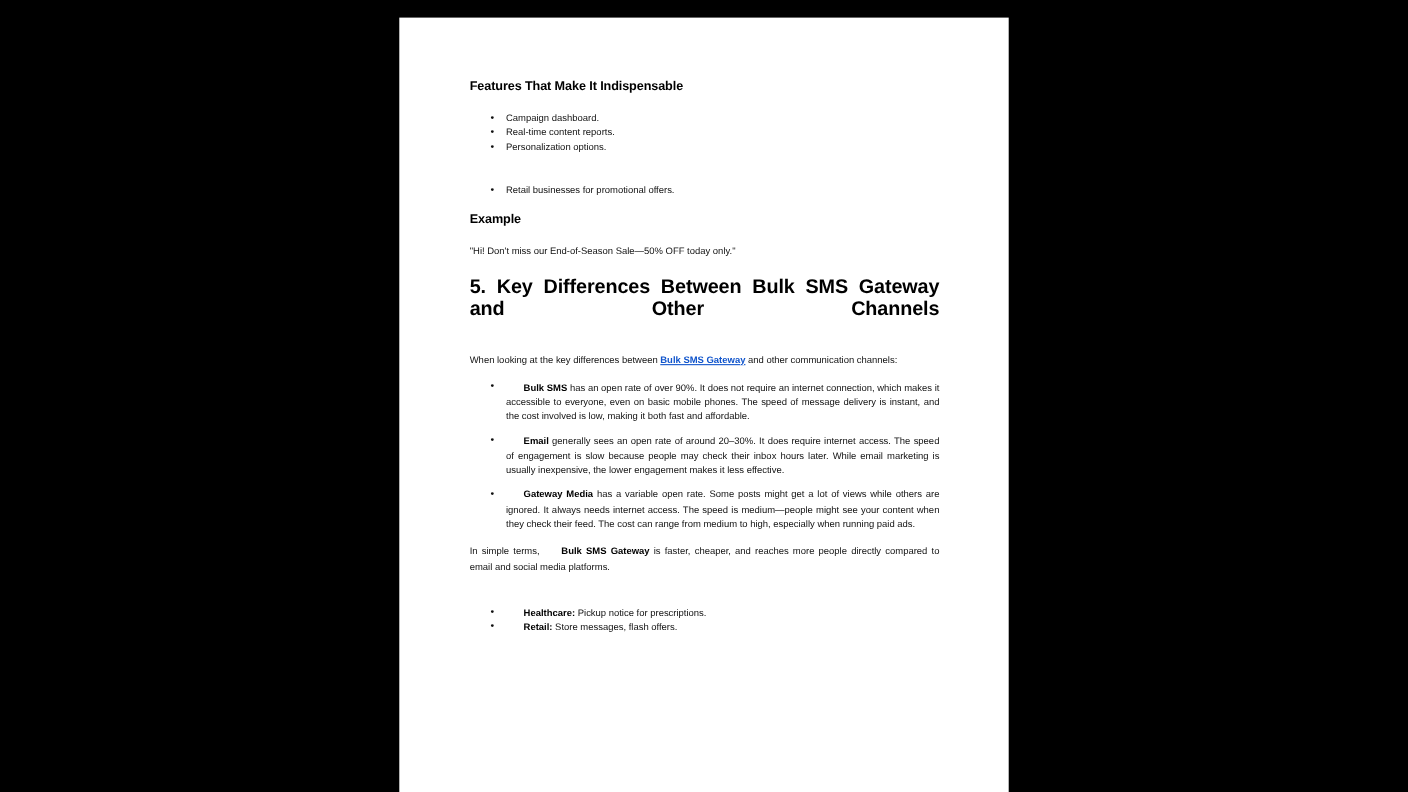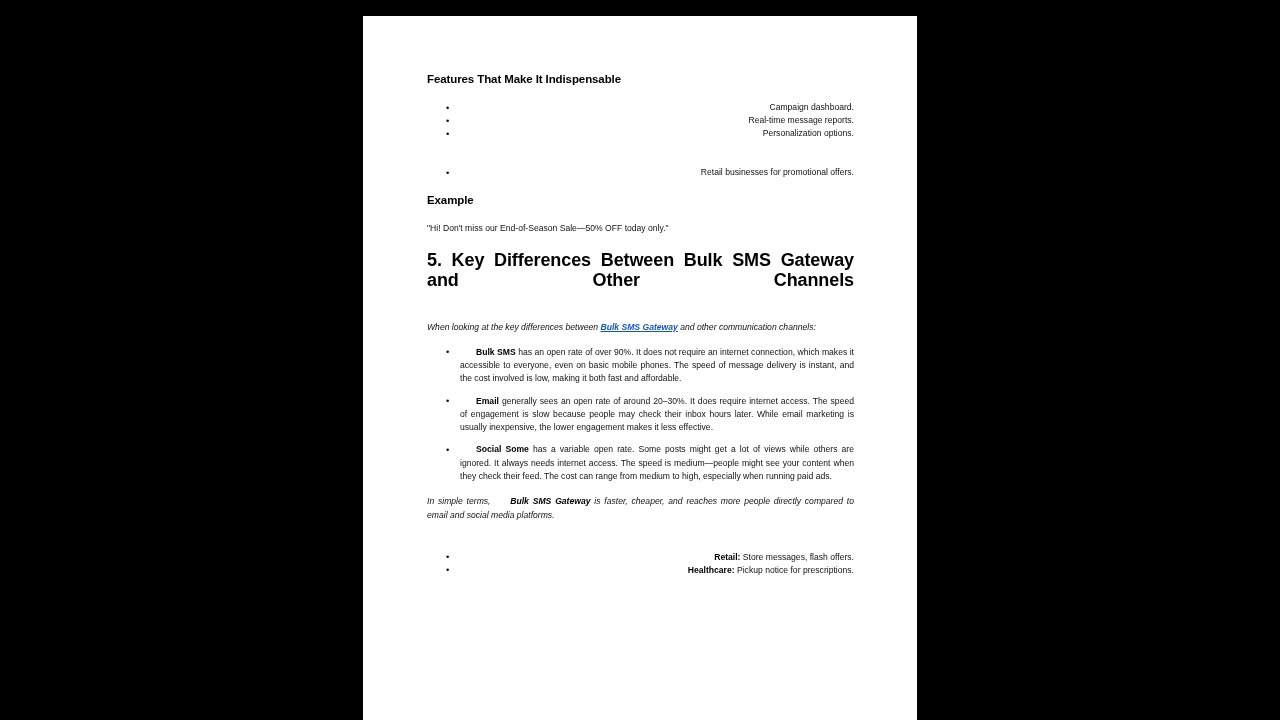--- a/index.html
+++ b/index.html
@@ -64,21 +64,20 @@
     height: 0;
   }
 
   
   .para {
     font-size: 8.6px;
     line-height: 13.2px;
     color: #111111;
     margin: 0;
     text-align: justify;
-    font-style: italic;
   }
   .quote {
     font-size: 8.6px;
     line-height: 13px;
     color: #111111;
     margin: 0;
   }
 
   
   ul.bullets {
@@ -97,21 +96,20 @@
     content: "\2022";
     position: absolute;
     left: 19px;
     top: -0.5px;
     font-size: 9.5px;
     color: #111111;
     line-height: 13.1px;
   }
   ul.bullets.tight > li {
     line-height: 13px;
-    text-align: right;
   }
   ul.bullets.para-items > li {
     text-align: justify;
     line-height: 13.3px;
   }
   ul.bullets.para-items > li + li {
     margin-top: 9px;
   }
 
   b, strong { font-weight: bold; color: #000000; margin-left: 16px; }
@@ -140,21 +138,21 @@
 
       <h3 class="h-sub">Features That Make It Indispensable</h3>
 
       <div class="sp-14"></div>
 
       <ul class="bullets tight">
         <li>
           <span>Campaign dashboard.</span>
         </li>
         <li>
-          <span>Real-time message reports.</span>
+          <span>Real-time content reports.</span>
         </li>
         <li>
           <span>Personalization options.</span>
         </li>
       </ul>
 
       <div class="sp-13"></div>
 
 
       <div class="sp-13"></div>
@@ -179,32 +177,32 @@
 
       <div class="sp-11"></div>
 
       <p class="para"><span>When looking at the key differences between </span><a class="inline-link" href="#">Bulk SMS Gateway</a><span> and other communication channels:</span></p>
 
       <div class="sp-12"></div>
 
       <ul class="bullets para-items">
         <li><b>Bulk SMS</b><span> has an open rate of over 90%. It does not require an internet connection, which makes it accessible to everyone, even on basic mobile phones. The speed of message delivery is instant, and the cost involved is low, making it both fast and affordable.</span></li>
         <li><b>Email</b><span> generally sees an open rate of around 20–30%. It does require internet access. The speed of engagement is slow because people may check their inbox hours later. While email marketing is usually inexpensive, the lower engagement makes it less effective.</span></li>
-        <li><b>Social Some</b><span> has a variable open rate. Some posts might get a lot of views while others are ignored. It always needs internet access. The speed is medium—people might see your content when they check their feed. The cost can range from medium to high, especially when running paid ads.</span></li>
+        <li><b>Gateway Media</b><span> has a variable open rate. Some posts might get a lot of views while others are ignored. It always needs internet access. The speed is medium—people might see your content when they check their feed. The cost can range from medium to high, especially when running paid ads.</span></li>
       </ul>
 
       <div class="sp-12"></div>
 
       <p class="para"><span>In simple terms, </span><b>Bulk SMS Gateway</b><span> is faster, cheaper, and reaches more people directly compared to email and social media platforms.</span></p>
 
       <div class="sp-17"></div>
 
 
       <div class="sp-12"></div>
 
       <ul class="bullets tight">
+        <li><b>Healthcare:</b><span> Pickup notice for prescriptions.</span></li>
         <li><b>Retail:</b><span> Store messages, flash offers.</span></li>
-        <li><b>Healthcare:</b><span> Pickup notice for prescriptions.</span></li>
       </ul>
 
     </div>
   </div>
 </div>
 
 </body></html>

